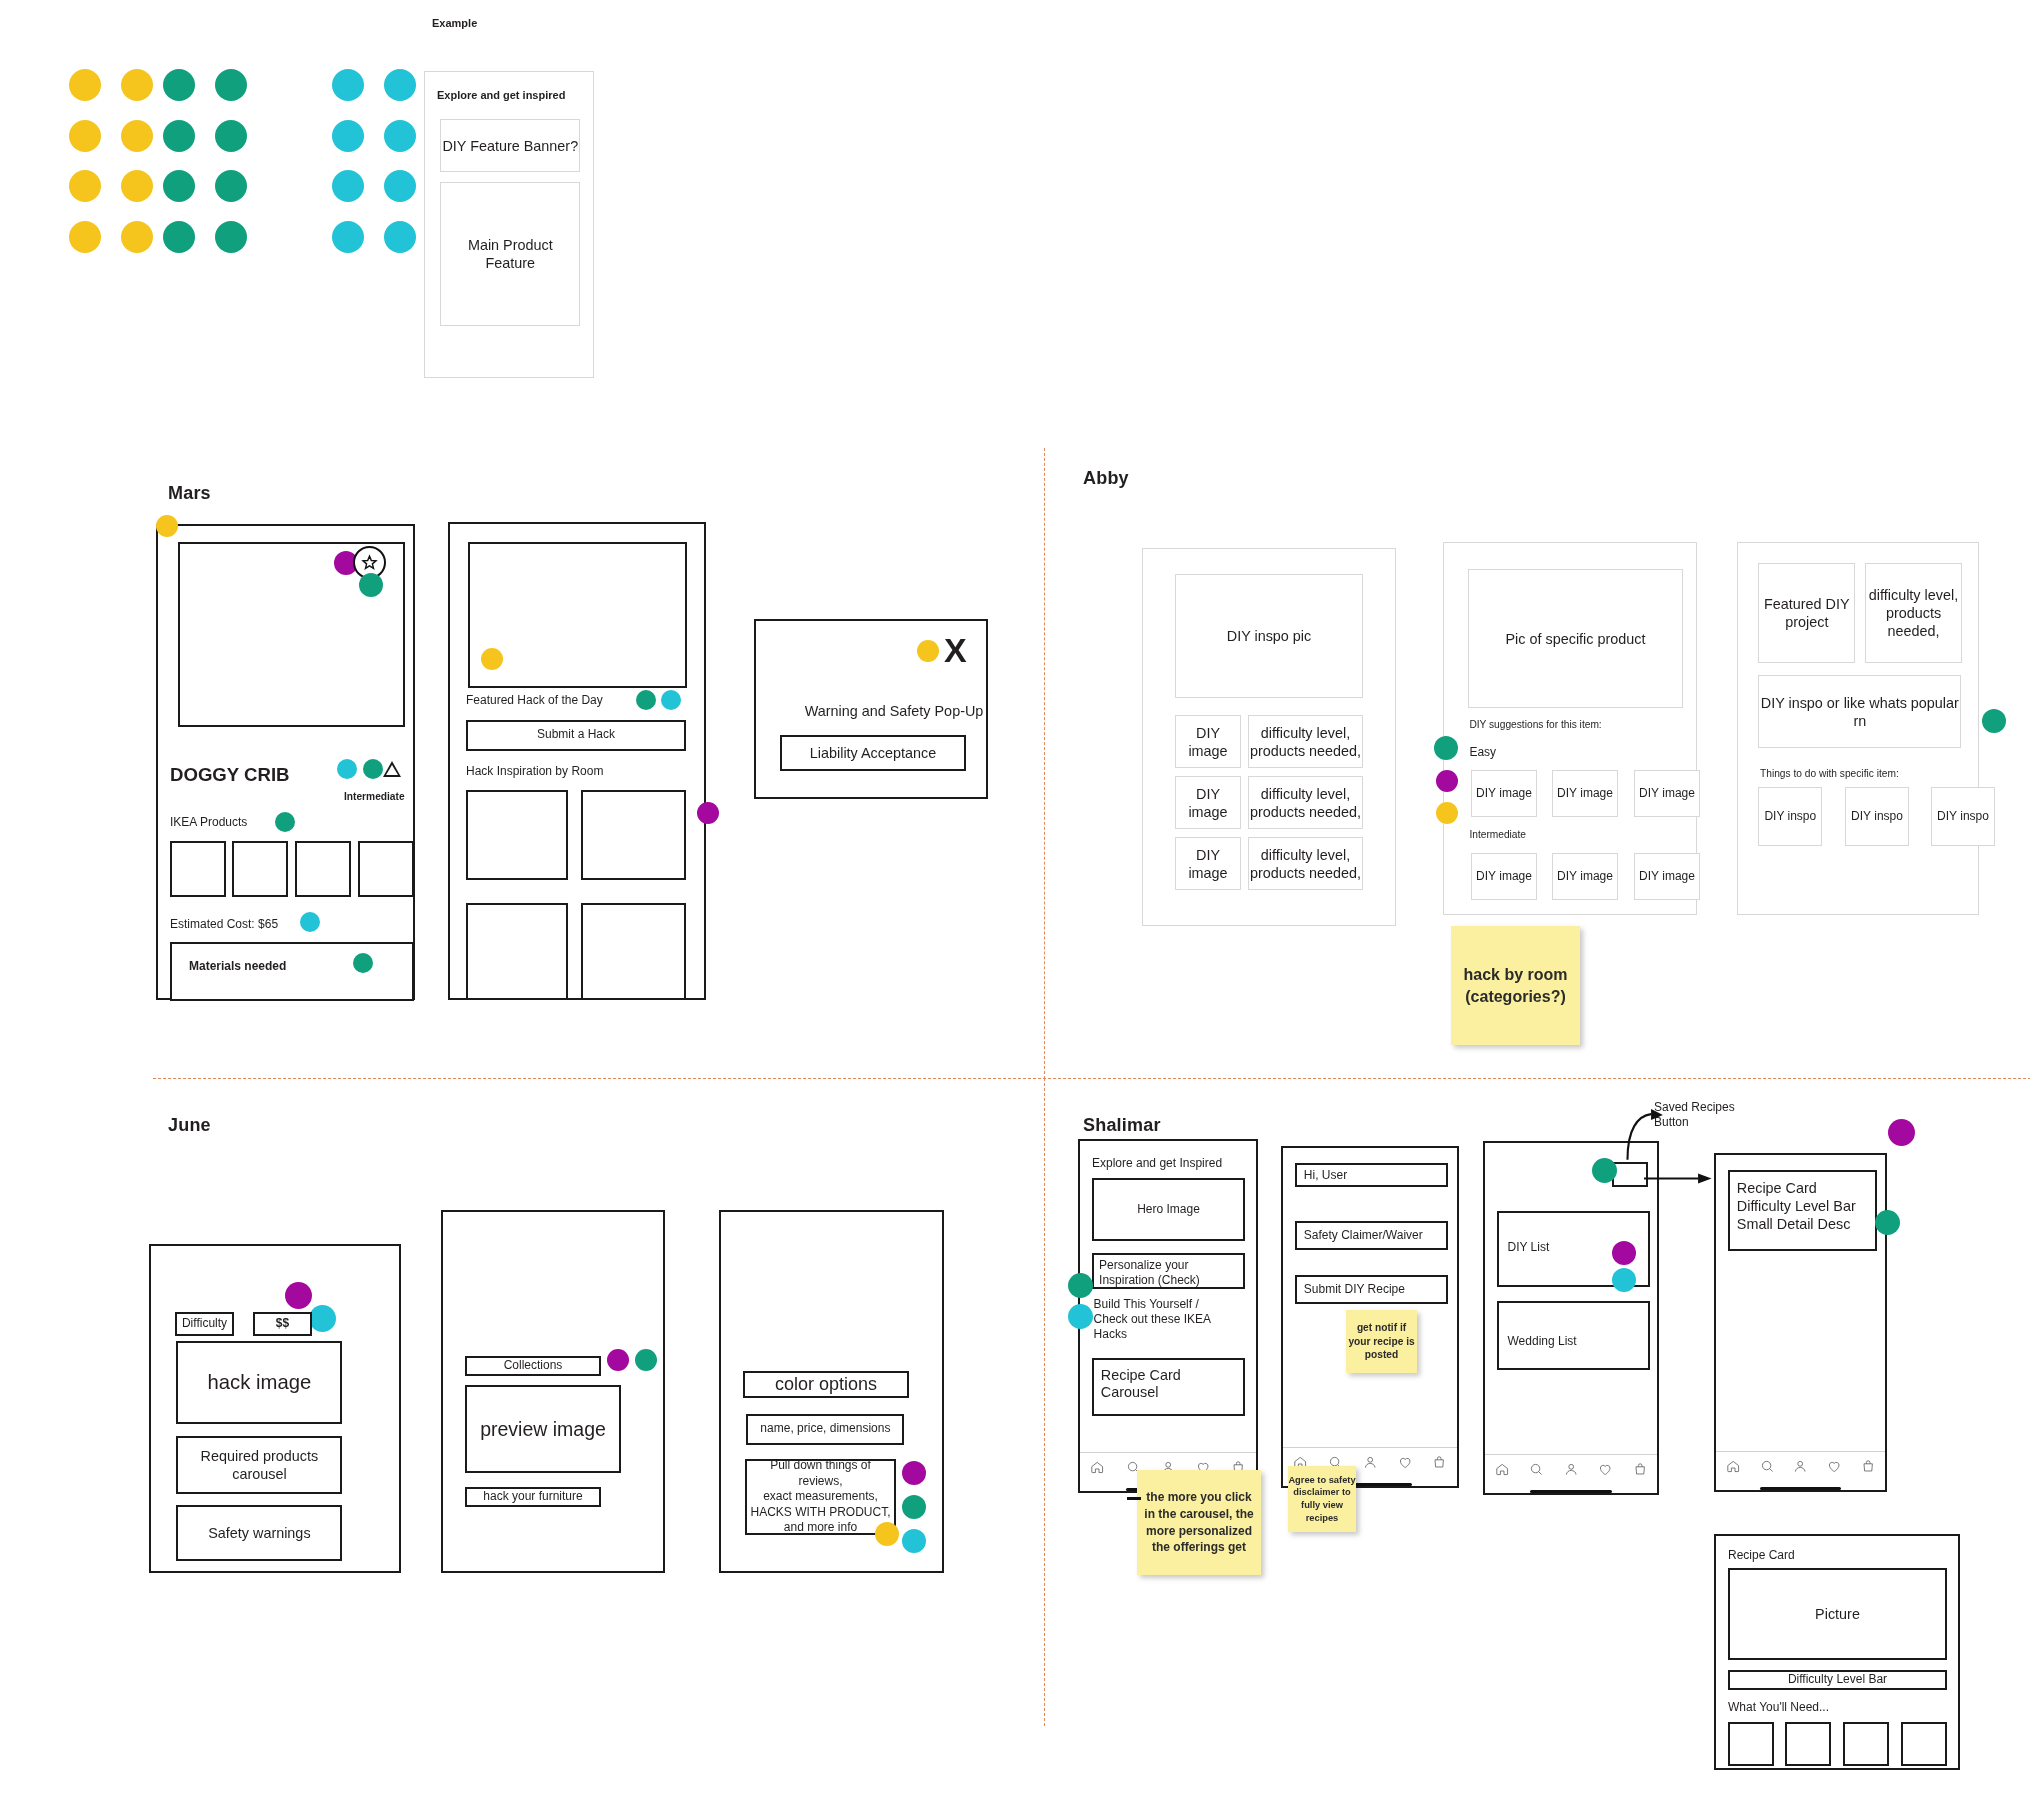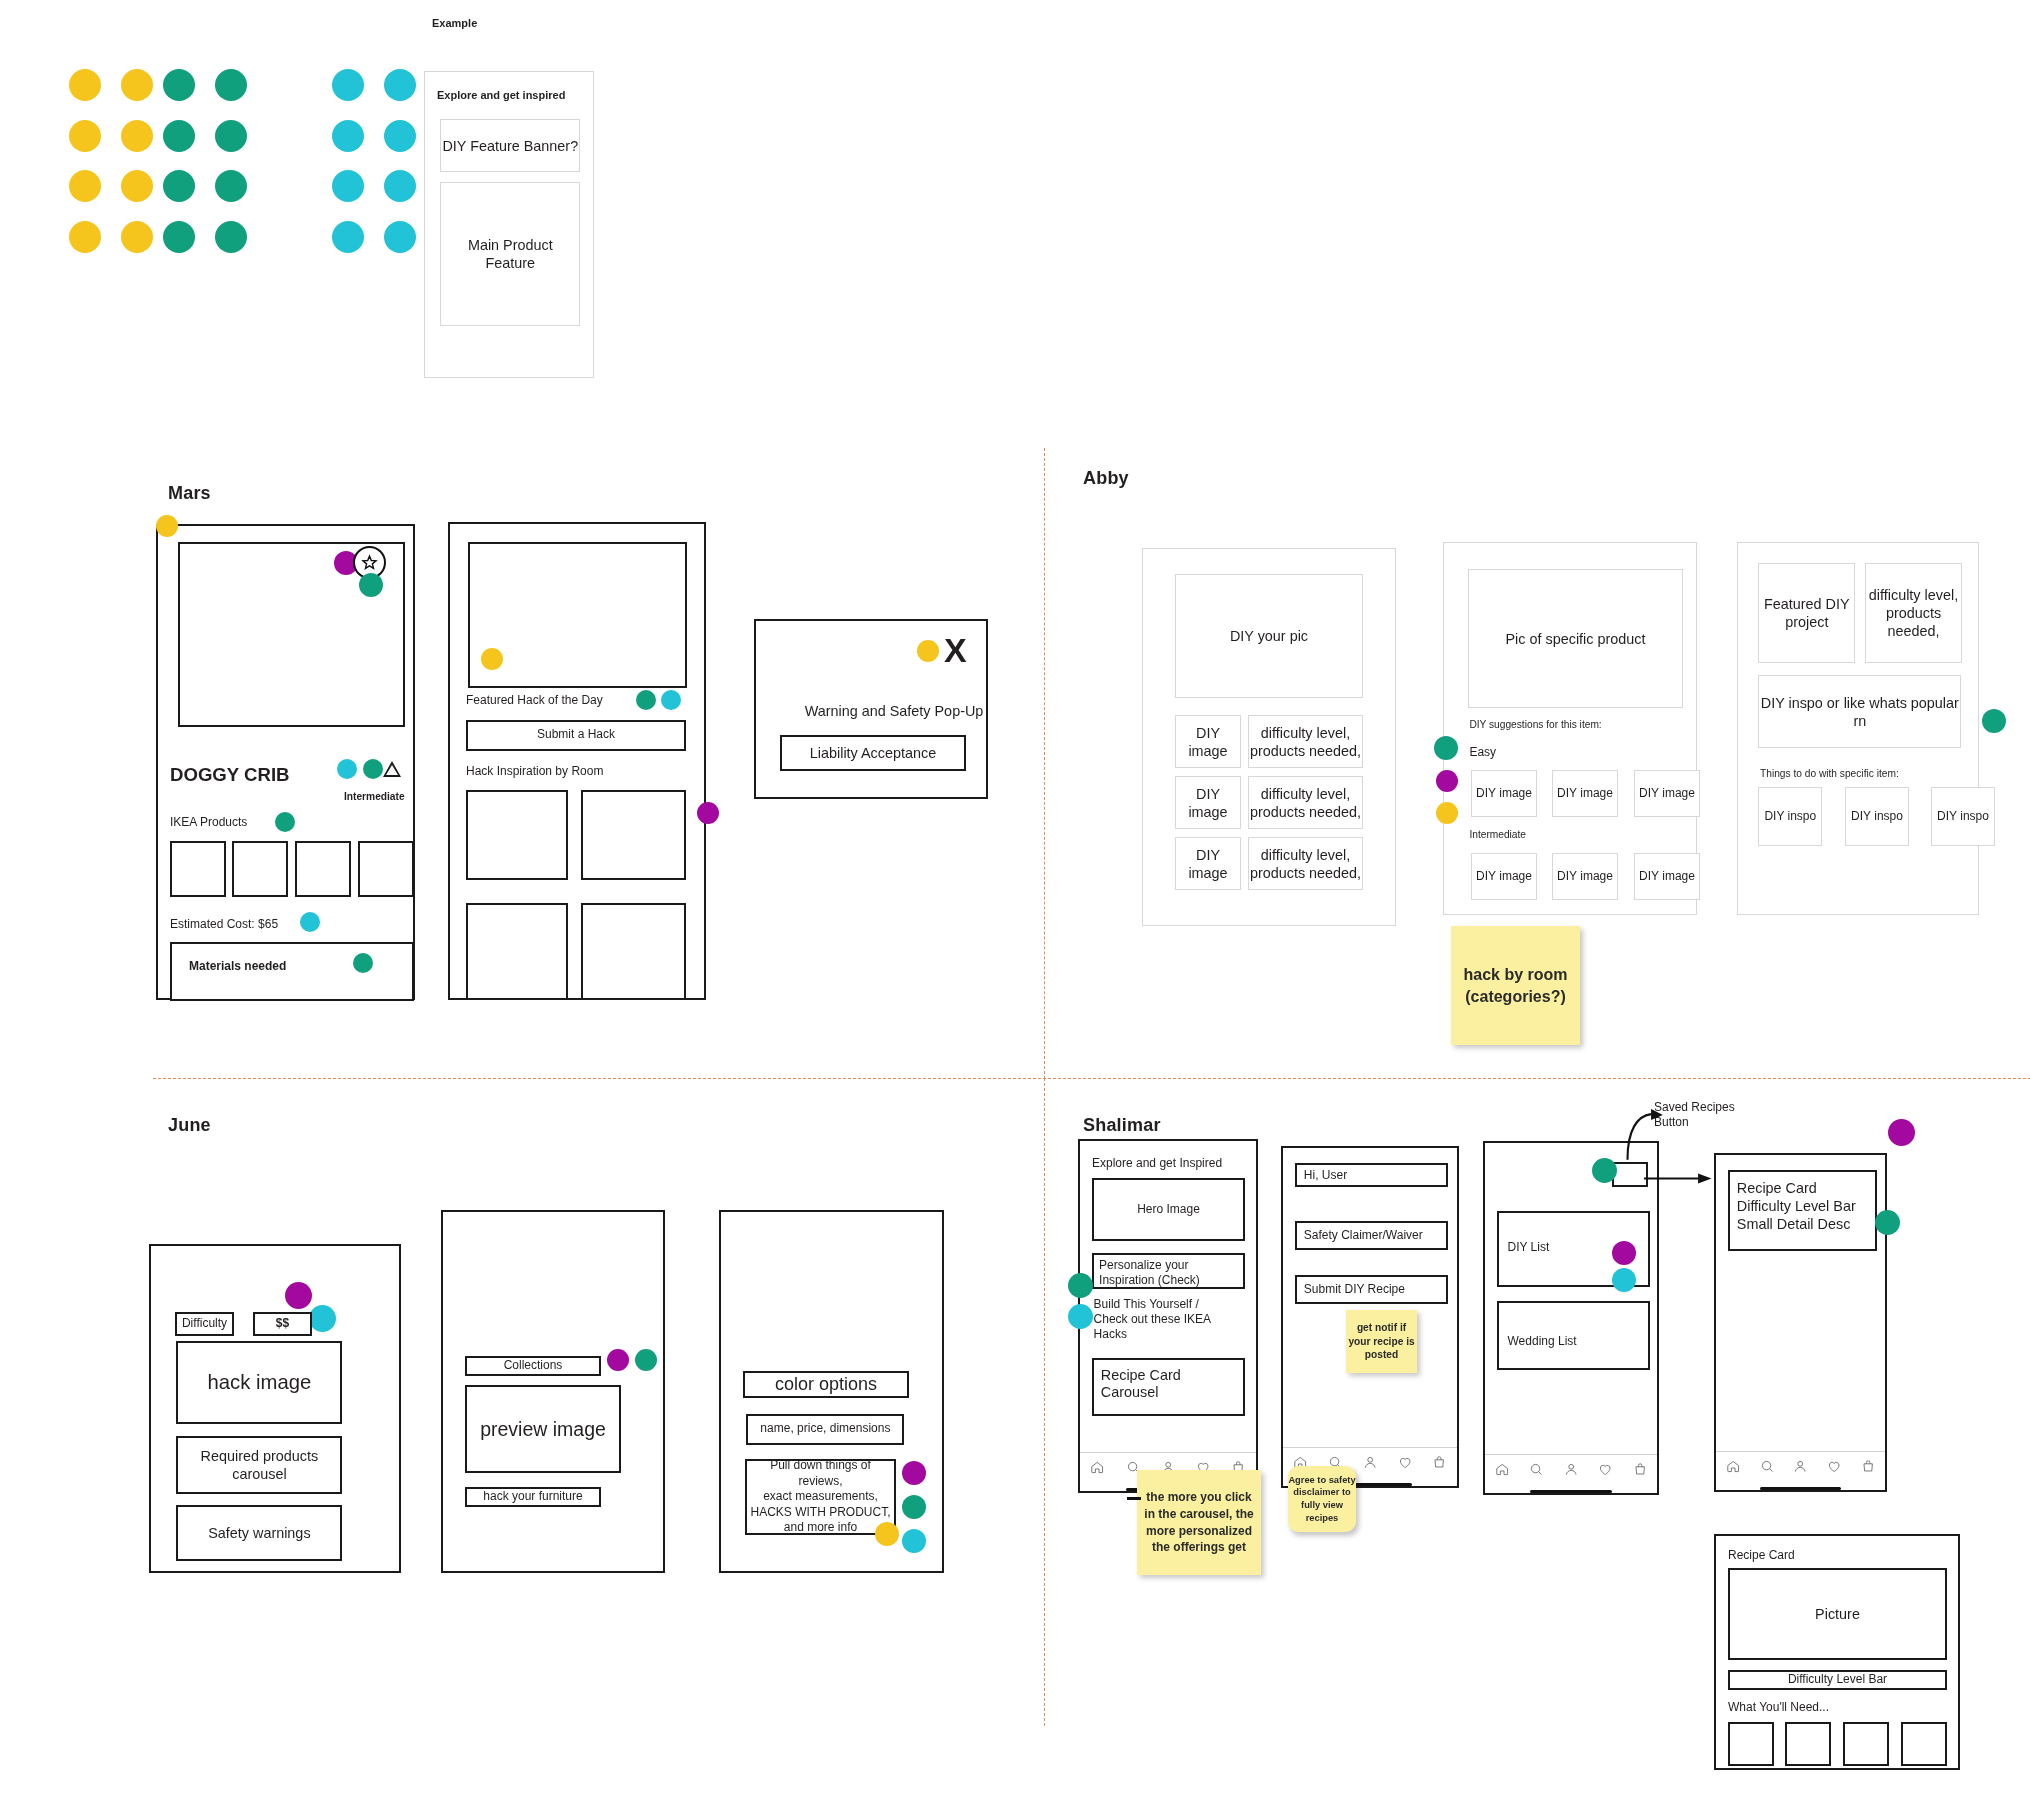--- a/index.html
+++ b/index.html
@@ -142,21 +142,21 @@
 <div class="abs box thick" style="left:754px;top:619px;width:234px;height:180px;">
   <div class="abs dot" style="left:161px;top:18.6px;width:22px;height:22px;background:#f5c51e;"></div>
   <div class="abs xmark" style="left:188px;top:12px;">X</div>
   <div class="abs lbl ctr" style="left:0;top:81px;width:234px;padding-left:21px;">Warning and Safety Pop-Up</div>
   <div class="abs box med ctr lbl" style="left:24px;top:114px;width:186px;height:36px;">Liability Acceptance</div>
 </div>
 
 <div class="abs person" style="left:1083px;top:468px;">Abby</div>
 
 <div class="abs box thin" style="left:1142px;top:548px;width:254px;height:378px;">
-  <div class="abs box thin ctr lbl" style="left:32px;top:25.4px;width:188px;height:124px;">DIY your pic</div>
+  <div class="abs box thin ctr lbl" style="left:32px;top:25.4px;width:188px;height:124px;">DIY inspo pic</div>
   <div class="abs box thin ctr lbl" style="left:32px;top:166px;width:66px;height:53px;">DIY image</div>
   <div class="abs box thin ctr lbl" style="left:105px;top:166px;width:115px;height:53px;line-height:1.25;">difficulty level,<br>products needed,</div>
   <div class="abs box thin ctr lbl" style="left:32px;top:227px;width:66px;height:53px;">DIY image</div>
   <div class="abs box thin ctr lbl" style="left:105px;top:227px;width:115px;height:53px;line-height:1.25;">difficulty level,<br>products needed,</div>
   <div class="abs box thin ctr lbl" style="left:32px;top:288px;width:66px;height:53px;">DIY image</div>
   <div class="abs box thin ctr lbl" style="left:105px;top:288px;width:115px;height:53px;line-height:1.25;">difficulty level,<br>products needed,</div>
 </div>
 
 <div class="abs box thin" style="left:1443px;top:542px;width:254px;height:373px;">
   <div class="abs box thin ctr lbl" style="left:24px;top:26px;width:215px;height:139px;">Pic of specific product</div>
@@ -278,21 +278,21 @@
       </svg>
     <svg viewBox="0 0 24 24">
         <path d="M5 8h14l-1 12H6z"></path>
         <path d="M9 8V6a3 3 0 0 1 6 0v2"></path>
       </svg>
   </div>
   <div class="homeind"></div>
 </div>
 
 <div class="abs sticky" style="left:1346px;top:1310px;width:71px;height:63px;font-size:10.2px;line-height:1.35;">get notif if your recipe is posted</div>
-<div class="abs sticky" style="left:1288px;top:1466px;width:68px;height:66px;font-size:9.3px;line-height:1.35;border-radius:11px;">Agree to safety disclaimer to fully view recipes</div>
+<div class="abs sticky" style="left:1288px;top:1466px;width:68px;height:66px;font-size:9.3px;line-height:1.35;">Agree to safety disclaimer to fully view recipes</div>
 
 <div class="abs box med" style="left:1483px;top:1141px;width:176px;height:354px;display:flex;flex-direction:column;">
   <div style="flex:1;position:relative;">
     <div class="abs box med" style="left:127px;top:18.6px;width:36px;height:25.4px;"></div>
     <div class="abs box med lbl-sm" style="left:12px;top:68px;width:153px;height:76px;padding:27px 0 0 8.5px;">DIY List</div>
     <div class="abs box med lbl-sm" style="left:12px;top:158px;width:153px;height:69px;padding:30.5px 0 0 8.5px;">Wedding List</div>
   </div>
   <div class="navbar">
     <svg viewBox="0 0 24 24">
         <path d="M3 11l9-7 9 7v9a1 1 0 0 1-1 1h-5v-6H9v6H4a1 1 0 0 1-1-1z"></path>

